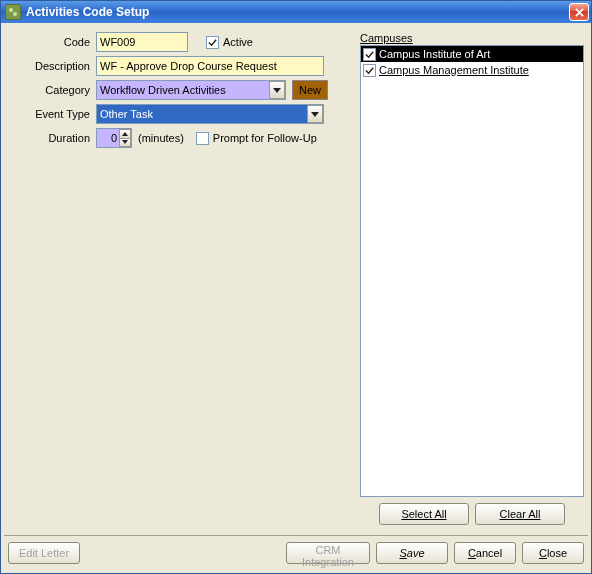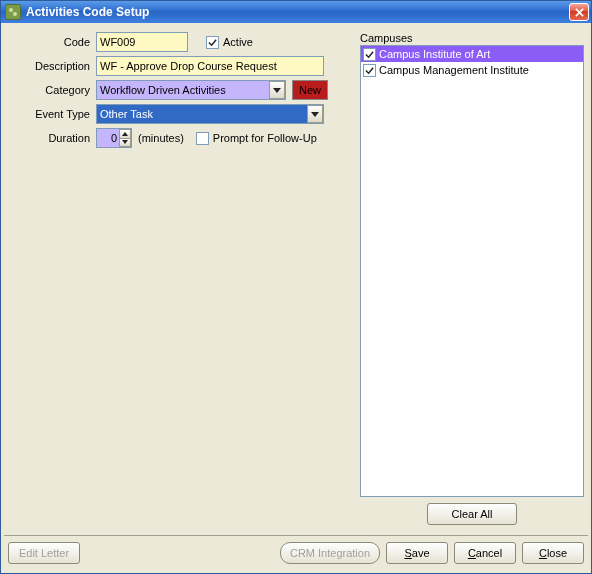--- a/index.html
+++ b/index.html
@@ -63,20 +63,21 @@
     flex: 1;
     padding: 6px 4px 4px 4px;
     display: flex;
     flex-direction: column;
   }
   .right {
     width: 228px;
     display: flex;
     flex-direction: column;
     padding: 6px 4px 4px 0;
+    text-decoration: underline;
   }
   .field-row {
     display: flex;
     align-items: center;
     margin-bottom: 4px;
     min-height: 20px;
   }
   .field-label {
     width: 88px;
     text-align: right;
@@ -130,41 +131,41 @@
   .checkbox-box {
     width: 13px; height: 13px;
     background: #fff;
     border: 1px solid #7f9db9;
     display: flex; align-items: center; justify-content: center;
   }
   .checkbox-box svg { width: 9px; height: 9px; }
   .small-btn {
     height: 20px;
     padding: 0 6px;
-    background: #b91c1c;
+    background: #a16207;
     border: 1px solid #888;
     font-family: inherit; font-size: 11px;
     cursor: pointer;
   }
   .campuses-label { margin-bottom: 1px; }
   .campus-list {
     flex: 1;
     background: #fff;
     border: 1px solid #7f9db9;
     overflow-y: auto;
     padding: 0;
   }
   .campus-item {
     display: flex; align-items: center;
     height: 16px;
     padding: 0 2px;
     gap: 3px;
     cursor: pointer;
   }
-  .campus-item.selected { background: #8b5cf6; color: #fff; }
+  .campus-item.selected { background: #000000; color: #fff; }
   .campus-item .checkbox-box { cursor: pointer; }
   .campus-name { white-space: nowrap; }
   .select-clear-row {
     display: flex;
     gap: 6px;
     justify-content: center;
     padding-top: 6px;
   }
   .pill-btn {
     height: 22px;
@@ -306,29 +307,30 @@
             <div class="campus-item">
               <span class="checkbox-box">
                 <svg viewBox="0 0 10 10">
                   <path d="M1 5 L4 8 L9 2" stroke="#222" stroke-width="1.6" fill="none"></path>
                 </svg>
               </span>
               <span class="campus-name">Campus Management Institute</span>
             </div>
           </div>
         <div class="select-clear-row">
+          <button class="pill-btn">Select All</button>
           <button class="pill-btn">Clear All</button>
         </div>
       </div>
 
     </div>
 
     <div class="bottom-divider"></div>
     <div class="bottom-bar">
       <button class="pill-btn disabled" style="width:72px;">Edit Letter</button>
       <span class="spacer"></span>
-      <button class="pill-btn disabled" style="width:100px;border-radius:10px;">CRM Integration</button>
-      <button class="pill-btn" style="width:62px;" id="save-btn"><span class="mnemonic">S</span>ave</button>
+      <button class="pill-btn disabled" style="width:84px;">CRM Integration</button>
+      <button class="pill-btn" style="width:72px;font-style:italic;" id="save-btn"><span class="mnemonic">S</span>ave</button>
       <button class="pill-btn" style="width:62px;" id="cancel-btn"><span class="mnemonic">C</span>ancel</button>
       <button class="pill-btn" style="width:62px;text-align:center;" id="close-btn"><span class="mnemonic">C</span>lose</button>
     </div>
   </div>
 </div>
 
 </body></html>

